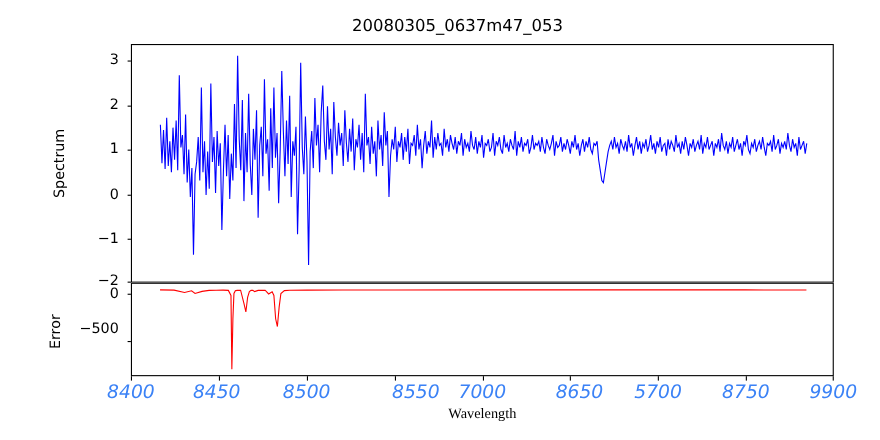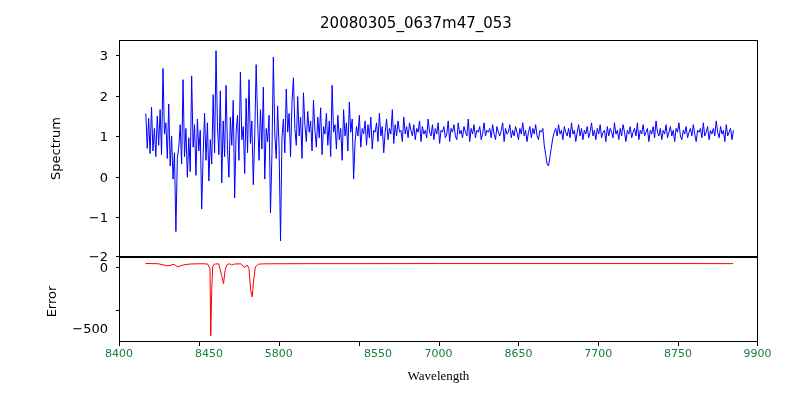--- a/index.html
+++ b/index.html
@@ -57,25 +57,26 @@
     position: absolute;
     text-align: right;
     font-size: 13px;
     color: #000000;
     width: 52px;
     transform: translateY(-50%);
   }
   .xtick-label {
     position: absolute;
     text-align: center;
-    font-size: 11px;
-    color: #15803d;
+    font-size: 17px;
+    color: #3b82f6;
     width: 60px;
     transform: translateX(-50%);
     top: 347px;
+    font-style: italic;
   }
   .ytick-mark {
     position: absolute;
     width: 3.5px;
     height: 1.1px;
     background: #000000;
   }
   .xtick-mark {
     position: absolute;
     width: 1.1px;
@@ -146,37 +147,37 @@
         <path d="M25.56 5.61 L38.34 5.88 L47.92 8.14 L54.32 6.51 L57.51 9.04 L63.90 7.05 L70.29 6.15 L76.68 5.97 L83.07 5.88 L87.86 6.15 L90.26 10.85 L91.06 79.57 L92.02 32.55 L92.97 9.04 L94.25 6.51 L95.85 6.15 L99.05 5.97 L102.24 18.99 L103.84 26.22 L105.44 12.66 L107.03 7.23 L108.63 6.15 L110.23 5.97 L111.82 7.23 L115.02 6.15 L121.41 5.97 L124.61 9.49 L127.80 7.41 L129.40 10.85 L131.00 32.55 L132.59 39.79 L134.19 21.70 L135.79 9.04 L138.98 6.33 L143.78 5.97 L159.75 5.88 L191.70 5.79 L239.63 5.79 L319.50 5.70 L399.38 5.70 L479.25 5.70 L559.13 5.70 L615.04 5.79" fill="none" stroke="#ff0000" stroke-width="1" vector-effect="non-scaling-stroke" stroke-linejoin="miter" stroke-linecap="butt"></path>
       </svg>
   </div>
 
   <div class="ylabel" id="ylabel-error">Error</div>
 
   <div class="ytick-mark" style="left:115.5px; top:267px;"></div>
   <div class="ytick-mark" style="left:115.5px; top:310px;"></div>
 
   <div class="ytick-label" style="left:56px; top:267px;">0</div>
-  <div class="ytick-label" style="left:26px; top:328px; width:82px;">−500</div>
+  <div class="ytick-label" style="left:26px; top:299px; width:82px;">−500</div>
 
   <div class="xtick-mark" style="left:119px; top:342px;"></div>
   <div class="xtick-mark" style="left:198.9px; top:342px;"></div>
   <div class="xtick-mark" style="left:278.8px; top:342px;"></div>
   <div class="xtick-mark" style="left:358.6px; top:342px;"></div>
   <div class="xtick-mark" style="left:438.5px; top:342px;"></div>
   <div class="xtick-mark" style="left:518.4px; top:342px;"></div>
   <div class="xtick-mark" style="left:598.3px; top:342px;"></div>
   <div class="xtick-mark" style="left:678.1px; top:342px;"></div>
   <div class="xtick-mark" style="left:757px; top:342px;"></div>
 
   <div class="xtick-label" style="left:119px;">8400</div>
-  <div class="xtick-label" style="left:209px;">8450</div>
-  <div class="xtick-label" style="left:278.8px;">5800</div>
+  <div class="xtick-label" style="left:197px;">8450</div>
+  <div class="xtick-label" style="left:278.8px;">8500</div>
   <div class="xtick-label" style="left:378px;">8550</div>
   <div class="xtick-label" style="left:438.5px;">7000</div>
-  <div class="xtick-label" style="left:518.4px;">8650</div>
-  <div class="xtick-label" style="left:598.3px;">7700</div>
+  <div class="xtick-label" style="left:518.4px;text-align:right;">8650</div>
+  <div class="xtick-label" style="left:598.3px;">5700</div>
   <div class="xtick-label" style="left:678.1px;text-align:center;">8750</div>
   <div class="xtick-label" style="left:757.5px;">9900</div>
 
   <div id="xlabel">Wavelength</div>
 
 </div>
 
 </body></html>

